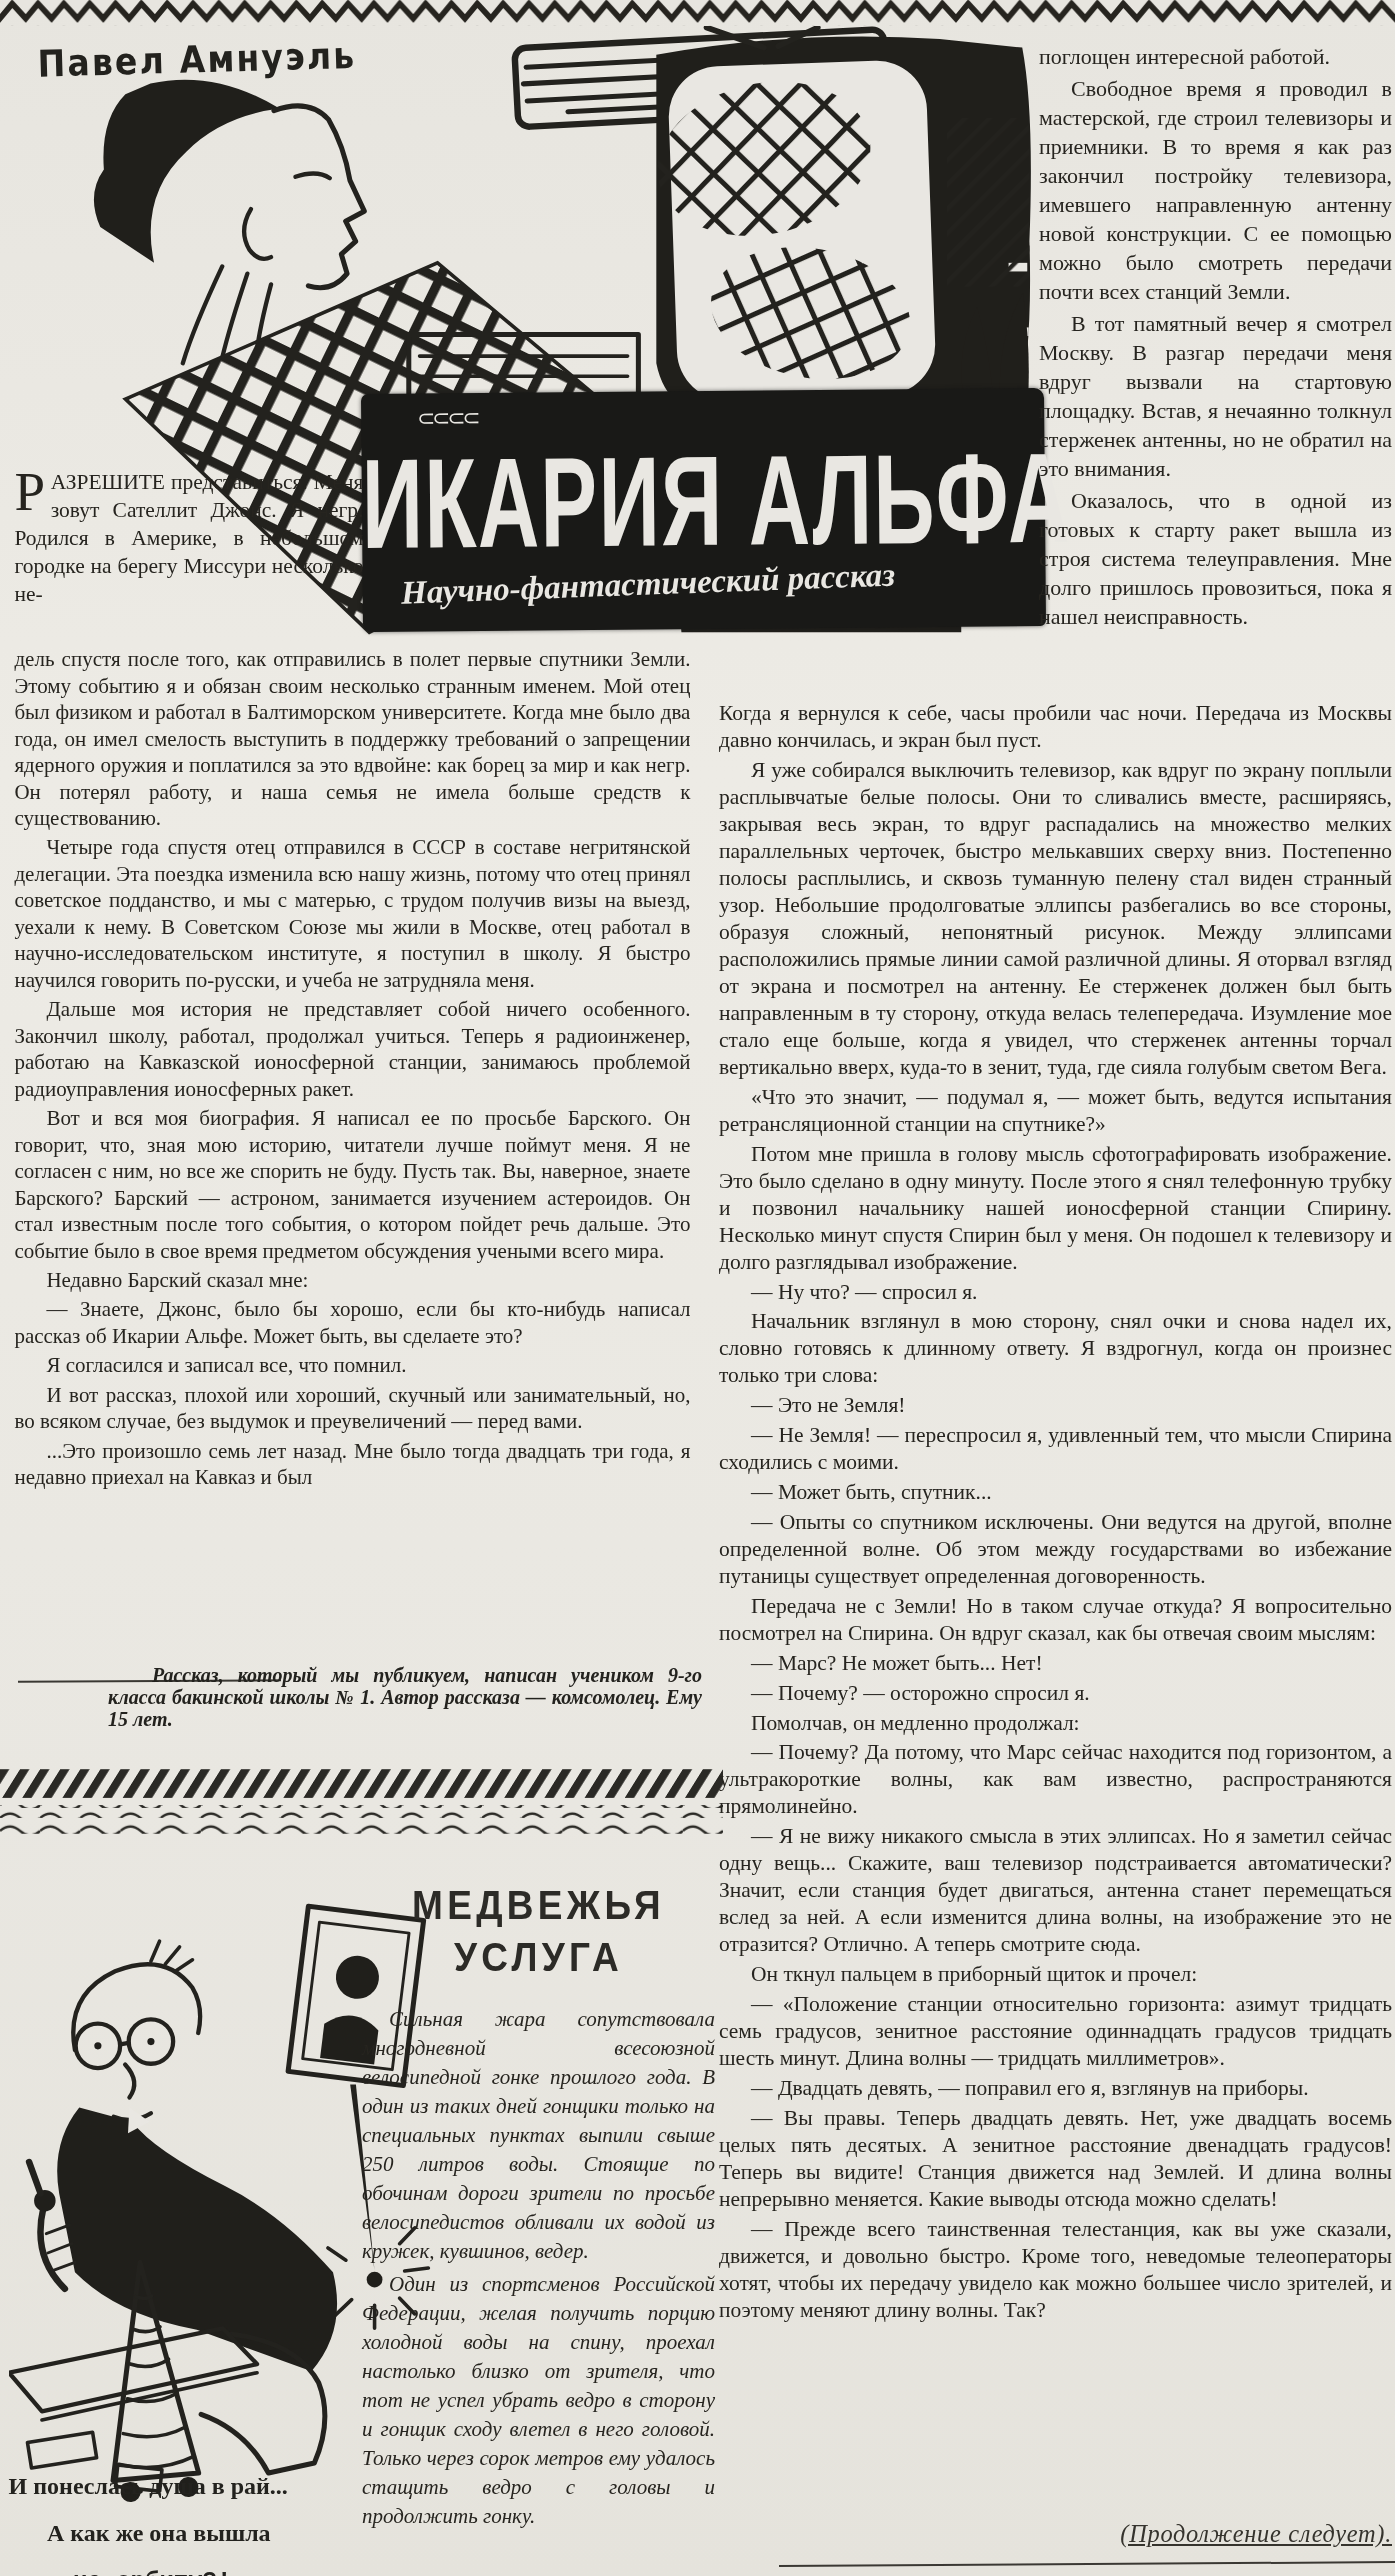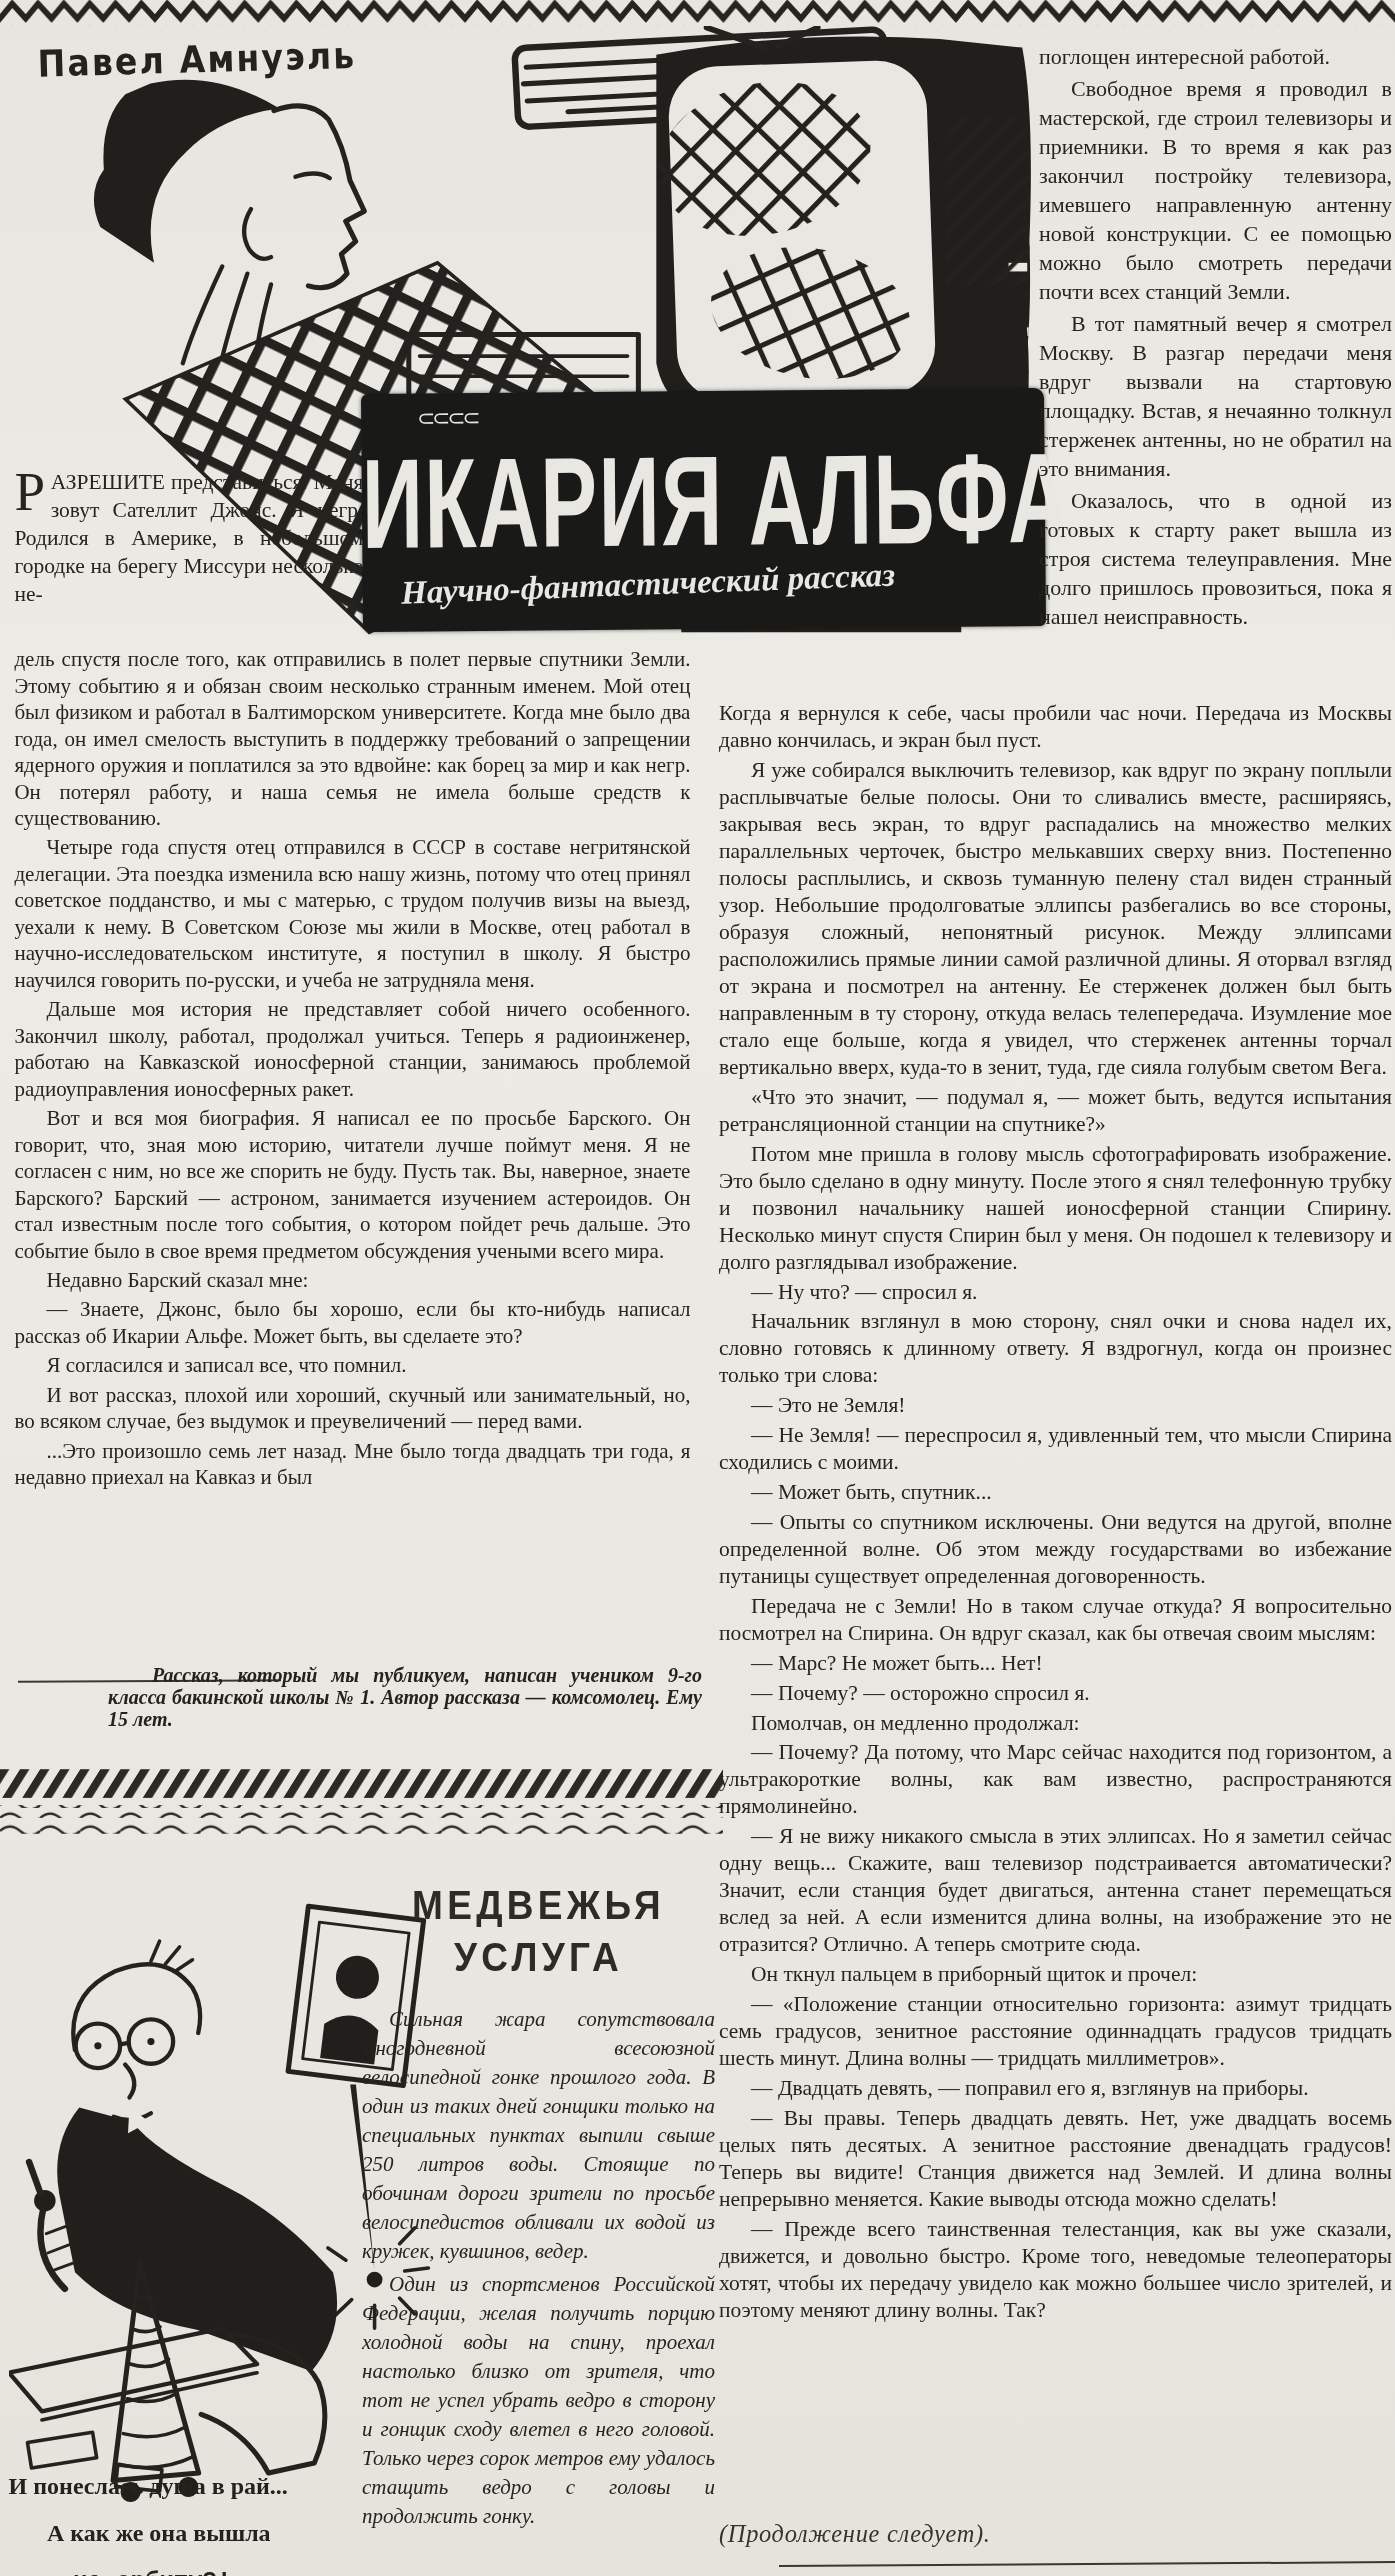--- a/index.html
+++ b/index.html
@@ -44,22 +44,22 @@
   .col p.cont{ text-indent:0; }
   .intro{ left:14.4px; top:468px; width:349px; font-size:21.5px; line-height:28px; }
   .intro p{ margin:0; text-indent:0; }
   .intro p::first-letter{
     font-size:55px; line-height:42px; float:left; padding:2.9px 5.7px 0 0; font-weight:normal;
   }
   .left-wide{ left:14.4px; top:646px; width:676px; font-size:21px; line-height:26.5px; }
   .right-narrow{ left:1039px; top:42px; width:353px; font-size:22px; line-height:29px; }
   .right-wide{ left:719px; top:700px; width:673px; font-size:21.5px; line-height:27px; }
   .continuation{
-    left:719px; top:2520px; width:673px; text-align:left;
-    font-style:italic; font-size:24.4px; color:#35332d; letter-spacing:0.7px;
+    left:719px; top:2520px; width:673px; text-align:right;
+    font-style:italic; font-size:24.4px; color:#35332d; letter-spacing:0.7px;text-decoration:underline;
   }
   .rule-short{ left:18px; top:1680px; width:263px; border-top:2.9px solid #3a3833; transform:rotate(-0.3deg); }
   .rule-bottom{ left:779px; top:2563px; width:616px; border-top:2.9px solid #3a3833; transform:rotate(-0.35deg); }
   .footnote{
     left:108px; top:1664px; width:594px; font-weight:bold; font-style:italic;
     font-size:20px; line-height:22px; text-align:justify; text-indent:44px; color:#23221e;
   }
   
   .bear{ left:362px; top:1880px; width:353px; }
   .bear-title{

